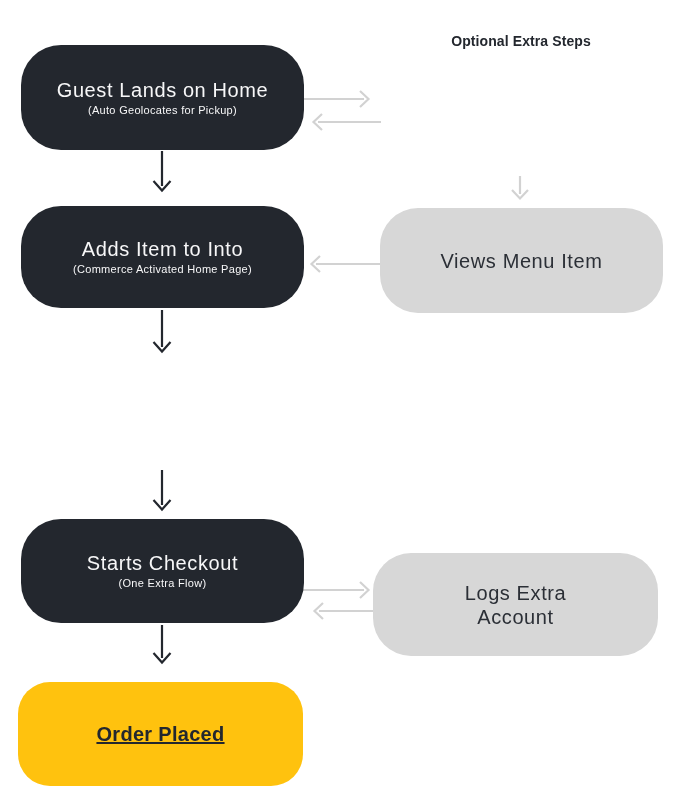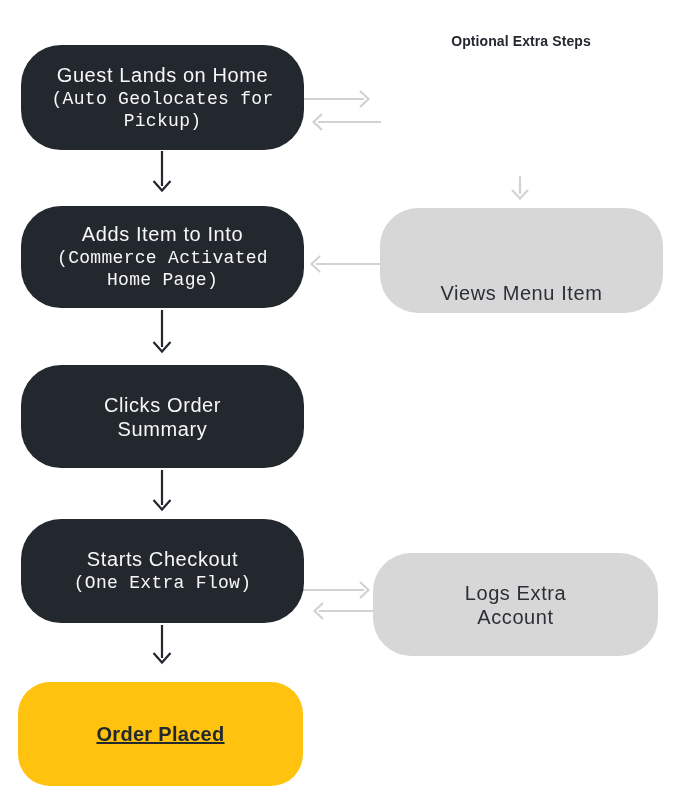--- a/index.html
+++ b/index.html
@@ -64,25 +64,24 @@
     line-height: 1.2;
     letter-spacing: 0.6px;
     font-weight: 400;
     white-space: pre-line;
   }
   .node-yellow .node-title {
     font-weight: 700;
     letter-spacing: 0.3px;
   }
   .node-subtitle {
-    font-size: 18px;
+    font-size: 11px;
     letter-spacing: 0.3px;
     margin-top: 2px;
     line-height: 1.2;
-    font-family: Liberation Mono, monospace;
   }
   .node-subtitle:empty { display: none; }
   .optional-heading {
     position: absolute;
     left: 380px;
     top: 33px;
     width: 282px;
     text-align: center;
     font-size: 14px;
     font-weight: 700;
@@ -145,36 +144,32 @@
   <div class="node node-dark" style="left:21px; top:45px; width:283px; height:105px;">
     <div class="node-title">Guest Lands on Home</div>
     <div class="node-subtitle">(Auto Geolocates for Pickup)</div>
   </div>
 
   <div class="node node-dark" style="left:21px; top:206px; width:283px; height:102px;">
     <div class="node-title">Adds Item to Into</div>
     <div class="node-subtitle">(Commerce Activated Home Page)</div>
   </div>
 
-  <div class="node node-dark" style="left:21px; top:365px; width:283px; height:103px;">
-    <div class="node-title">Clicks Order
-Summary</div>
-  </div>
 
   <div class="node node-dark" style="left:21px; top:519px; width:283px; height:104px;">
     <div class="node-title">Starts Checkout</div>
     <div class="node-subtitle">(One Extra Flow)</div>
   </div>
 
   <div class="node node-yellow" style="left:18px; top:682px; width:285px; height:104px;">
     <div class="node-title">Order Placed</div>
   </div>
 
 
-  <div class="node node-optional" style="left:380px; top:208px; width:283px; height:105px;justify-content:flex-end;">
+  <div class="node node-optional" style="left:380px; top:208px; width:283px; height:105px;">
     <div class="node-title">Views Menu Item</div>
   </div>
 
   <div class="node node-optional" style="left:373px; top:553px; width:285px; height:103px;">
     <div class="node-title">Logs Extra
 Account</div>
   </div>
 
 </div>
 

